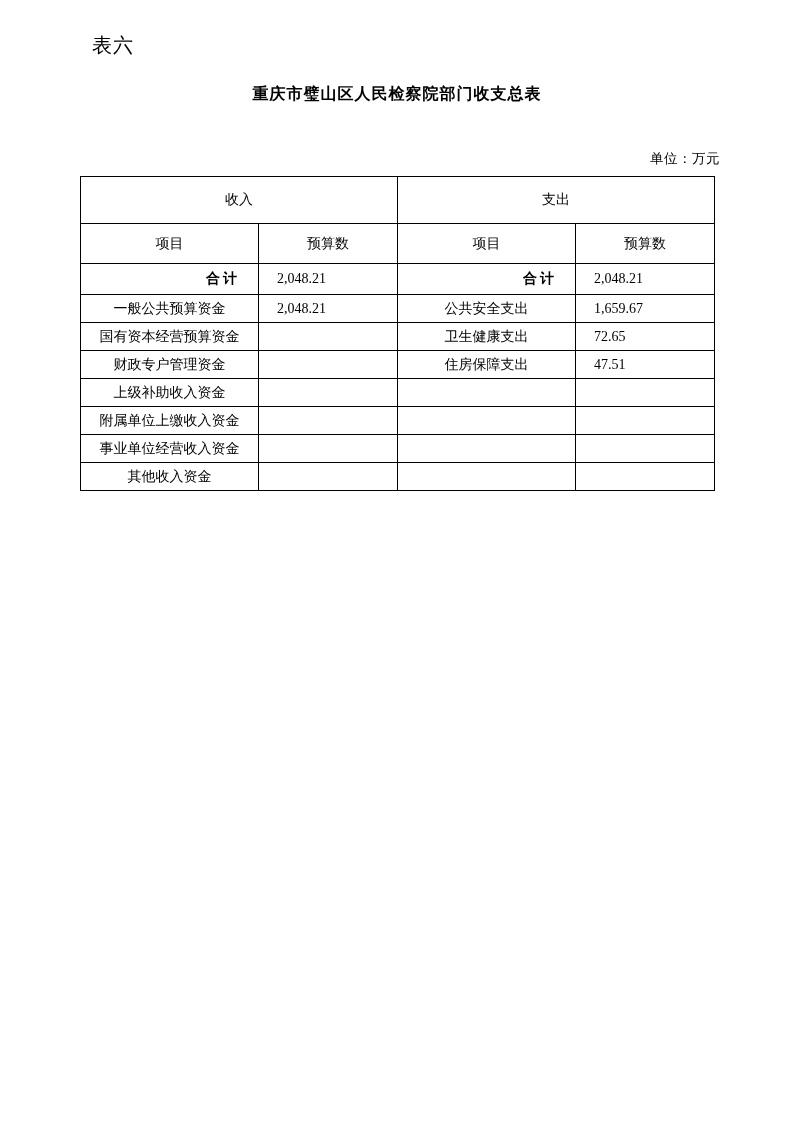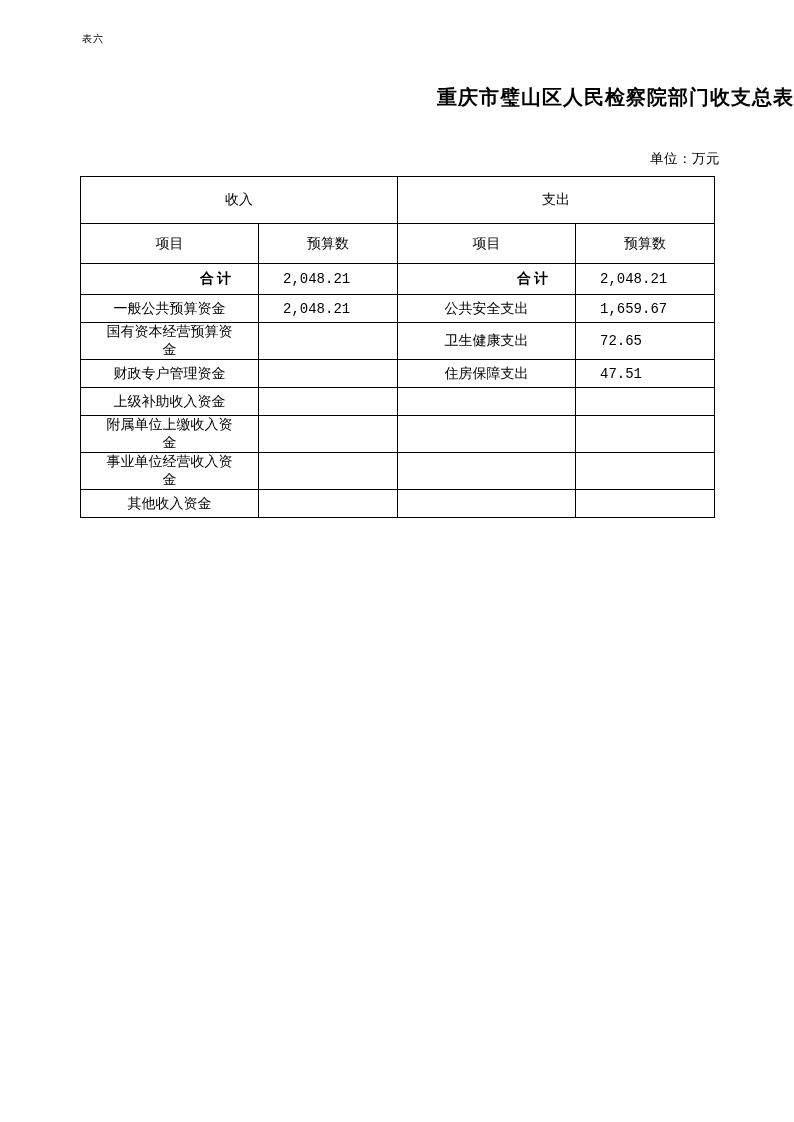--- a/index.html
+++ b/index.html
@@ -16,33 +16,33 @@
     overflow: hidden;
   }
   .page {
     position: relative;
     width: 794px;
     height: 1122px;
     box-sizing: border-box;
   }
   .corner-label {
     position: absolute;
-    left: 82px;
+    left: 92px;
     top: 32px;
-    font-size: 10px;
+    font-size: 20px;
     letter-spacing: 1px;
     font-family: "Liberation Serif", "DejaVu Serif", serif;
   }
   .doc-title {
     position: absolute;
     left: 0;
     right: 0;
     top: 84px;
-    text-align: right;
-    font-size: 20px;
+    text-align: center;
+    font-size: 16px;
     font-weight: bold;
     letter-spacing: 1px;
     font-family: Liberation Serif, serif;
   }
   .unit-line {
     position: absolute;
     right: 74px;
     top: 150px;
     font-size: 13.5px;
     letter-spacing: 0.5px;
@@ -53,23 +53,23 @@
     left: 80px;
     top: 176px;
     width: 634px;
     border-collapse: collapse;
     table-layout: fixed;
   }
   table.budget td {
     border: 1px solid #000000;
     font-size: 14px;
     height: 27px;
-    padding: 0 24px;
+    padding: 0 18px;
     vertical-align: middle;
-    font-family: Liberation Mono, monospace;
+    font-family: Liberation Serif, serif;
   }
   .grp-head {
     text-align: center;
     height: 46px !important;
     font-size: 15px;
   }
   .col-head {
     text-align: center;
     height: 39px !important;
     font-size: 15px;

